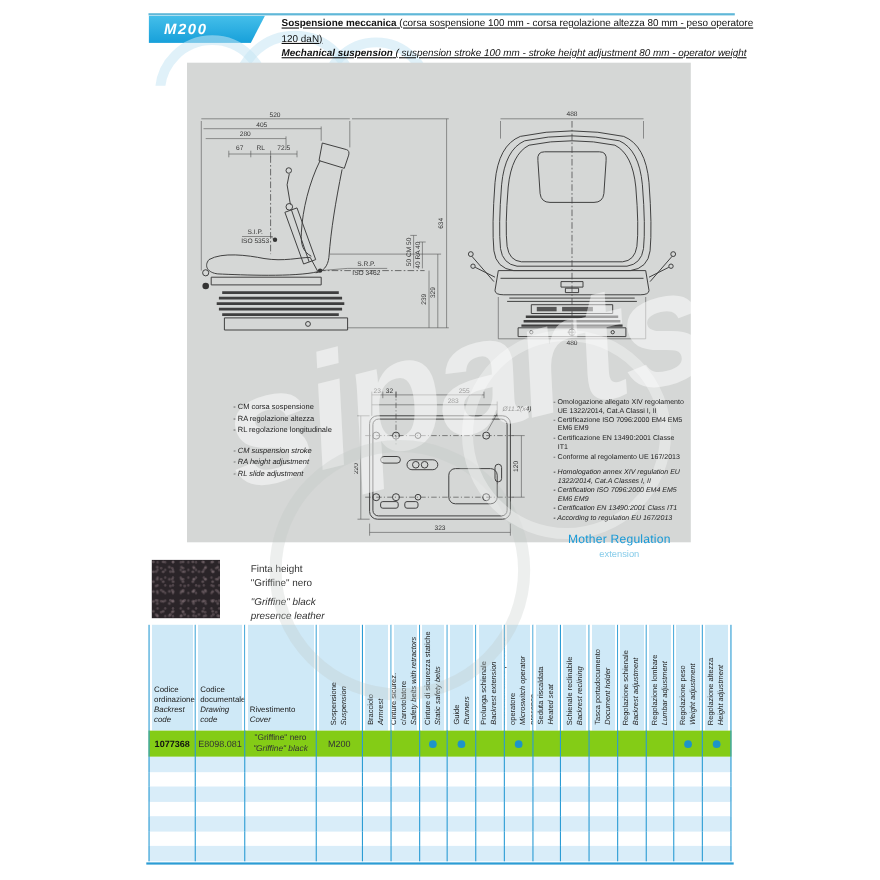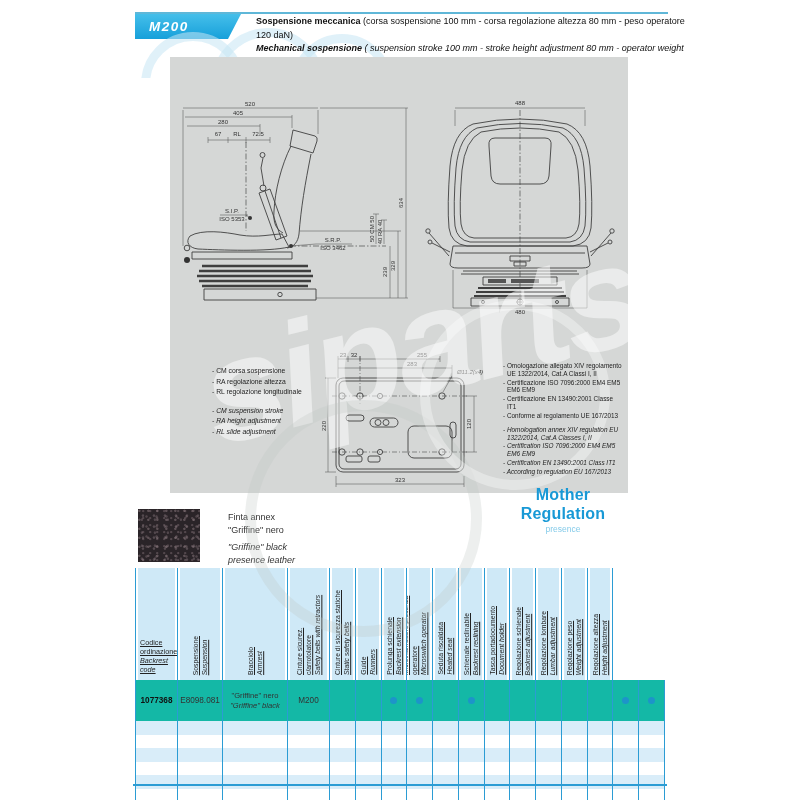--- a/index.html
+++ b/index.html
@@ -13,32 +13,32 @@
 .abs{position:absolute;}
 
 .top-rule{left:135px;top:12px;width:533px;height:2px;background:var(--rule);}
 .badge{left:135px;top:14px;width:106px;height:25px;
   background:linear-gradient(#45bfea,#17a0da);
   clip-path:polygon(0 0,100% 0,calc(100% - 13px) 100%,0 100%);
   color:#fff;font-weight:bold;font-style:italic;font-size:13.5px;
   letter-spacing:1.5px;line-height:25px;padding-left:14px;box-sizing:border-box;}
 .arcs{left:133px;top:26px;width:270px;height:52px;overflow:hidden;pointer-events:none;}
 .arc{position:absolute;border-radius:50%;border:9px solid rgba(199,229,244,0.55);}
-.title-block{left:256px;top:15px;width:430px;font-size:9px;line-height:1.5;color:#111;}
+.title-block{left:256px;top:15px;width:430px;font-size:9px;line-height:1.5;color:#111;text-decoration:underline;}
 .title-en{font-style:italic;}
 .b{font-weight:bold;}
 
 .graybox{left:170px;top:57px;width:458px;height:436px;background:var(--graybg);}
 svg text{font-family:"Liberation Sans",sans-serif;font-size:6px;fill:#333;}
 .legend{left:212px;top:366px;width:160px;font-size:6.8px;line-height:1.55;color:#222;z-index:3;}
 .legend .en{font-style:italic;margin-top:8px;}
 .regs{left:503px;top:362px;width:120px;font-size:6.4px;line-height:1.22;color:#222;z-index:3;}
 .regs [data-list] div{text-indent:-4px;padding-left:4px;margin-bottom:1px;}
 .regs .en{font-style:italic;margin-top:6px;}
-.mother{margin-top:9px;text-align:center;font-weight:bold;font-size:16px;
+.mother{margin-top:9px;text-align:center;font-weight:normal;font-size:11px;
   color:var(--mother);letter-spacing:.2px;}
 .approved{text-align:center;font-size:8.5px;color:var(--approved);}
 
 .wm-text{left:198px;top:268px;width:470px;font-size:146px;font-weight:bold;font-style:italic;
   letter-spacing:-5px;color:rgba(255,255,255,0.5);transform:rotate(-14deg);
   pointer-events:none;z-index:2;line-height:1;}
 .ring{border-radius:50%;pointer-events:none;z-index:2;}
 .ring1{left:245px;top:400px;width:215px;height:215px;border:11px solid rgba(190,196,193,0.28);}
 .ring2{left:420px;top:300px;width:170px;height:170px;border:10px solid rgba(255,255,255,0.35);}
 
@@ -48,35 +48,35 @@
    radial-gradient(circle at 45% 60%,rgba(150,132,138,.4) 0 .8px,transparent 1.7px),
    radial-gradient(circle at 75% 30%,rgba(120,104,110,.5) 0 .8px,transparent 1.5px),
    radial-gradient(circle at 30% 82%,rgba(140,122,128,.4) 0 .9px,transparent 1.6px),
    radial-gradient(circle at 85% 75%,rgba(128,110,116,.45) 0 .8px,transparent 1.6px);
   background-size:9px 9px,11px 11px,7px 7px,13px 13px,10px 10px;}
 .swatch-labels{left:228px;top:511px;width:160px;font-size:9px;line-height:1.45;color:#333;}
 .swatch-labels .en{font-style:italic;margin-top:4px;}
 
 .table-wrap{left:135px;top:568px;width:530px;}
 .trow{display:grid;grid-template-columns:43px 45px 65px 42px repeat(13,1fr);width:530px;box-sizing:border-box;}
-.thead{height:112px;text-decoration:underline;}
+.thead{height:96px;}
 .hcell{border-right:1px solid var(--line);
   background:linear-gradient(90deg,#fff 0,#fff 2px,var(--hdrbg) 2px,
     var(--hdrbg) calc(100% - 2px),#fff calc(100% - 2px),#fff 100%);
   overflow:hidden;}
 .hcell.first{border-left:1px solid var(--line);}
 .wtxt{display:flex;flex-direction:column;justify-content:flex-end;height:100%;
   padding:0 2px 6px 4px;font-size:7.2px;line-height:1.25;box-sizing:border-box;}
 .wtxt .en{font-style:italic;}
 .rot{display:flex;align-items:flex-end;justify-content:center;padding-bottom:5px;box-sizing:border-box;}
 .vtext{writing-mode:vertical-rl;transform:rotate(180deg);max-height:86px;
   font-size:6.8px;line-height:1.35;}
 .vtext .it,.vtext .en{display:block;}
 .vtext .en{font-style:italic;}
-.tdata{height:41px;background:#14b8a6;}
+.tdata{height:24px;background:#84cc16;}
 .bcell{border-right:1px solid var(--line);}
 .bcell.first{border-left:1px solid var(--line);}
 .val{display:flex;align-items:center;justify-content:center;font-size:8.2px;color:#333;text-align:center;}
 .val.bold{font-weight:bold;color:#111;}
 .cover{flex-direction:column;font-size:7.6px;line-height:1.3;}
 .cover .en{font-style:italic;}
 .dcell{display:flex;align-items:center;justify-content:center;}
 .dcell.on::after{content:"";width:7px;height:7px;border-radius:50%;background:var(--dot);}
 .stripe-row{height:13.5px;}
 .stripe-row:nth-child(odd){background:var(--stripe);}
@@ -92,21 +92,21 @@
   <div class="abs badge">
     <span>M200</span>
   </div>
   <div class="abs arcs">
     <div class="arc" style="left:8px;top:6px;width:86px;height:86px;"></div>
     <div class="arc" style="left:78px;top:2px;width:96px;height:96px;"></div>
     <div class="arc" style="left:158px;top:8px;width:84px;height:84px;"></div>
   </div>
   <div class="abs title-block">
     <div><span class="b">Sospensione meccanica</span><span> (corsa sospensione 100 mm - corsa regolazione altezza 80 mm - peso operatore 120 daN)</span></div>
-    <div class="title-en"><span class="b">Mechanical sospensione</span><span> ( suspension stroke 100 mm - stroke height adjustment 80 mm - operator weight 120 daN)</span></div>
+    <div class="title-en"><span class="b">Mechanical suspension</span><span> ( suspension stroke 100 mm - stroke height adjustment 80 mm - operator weight 120 daN)</span></div>
   </div>
 
   <div class="abs graybox"></div>
 
   <svg class="abs" style="left:180px;top:96px;z-index:1" width="235" height="205" viewBox="0 0 235 205">
     <g stroke="#555" stroke-width="0.55" fill="none">
       <path d="M3,14 V150 M138,14 V38 M3,12 H138 M5,21 H112 M112,19 V32 M7,30 H80 M80,28 V40"></path>
       <path d="M28,44 H90 M28,41 V47 M48,41 V47 M66,41 V47 M90,41 V47"></path>
       <path d="M140,12 H228 M136,202 H228 M120,135 H221 M226,12 V202 M218,135 V202 M210,150 V202"></path>
       <path d="M196,118 V148 M204,124 V148 M193,118 H199 M201,124 H207"></path>
@@ -255,43 +255,55 @@
         <div>- Certificazione EN 13490:2001 Classe IT1</div>
         <div>- Conforme al regolamento UE 167/2013</div>
       </div>
     <div class="en" data-list="drawing.regs_en">
         <div>- Homologation annex XIV regulation EU 1322/2014, Cat.A Classes I, II</div>
         <div>- Certification ISO 7096:2000 EM4 EM5 EM6 EM9</div>
         <div>- Certification EN 13490:2001 Class IT1</div>
         <div>- According to regulation EU 167/2013</div>
       </div>
     <div class="mother">Mother Regulation</div>
-    <div class="approved">presence</div>
+    <div class="approved">extension</div>
   </div>
 
   <div class="abs swatch"></div>
   <div class="abs swatch-labels">
     <div>
-      <div>Finta annex</div>
+      <div>Finta height</div>
         <div>"Griffine" nero</div>
     </div>
     <div class="en">
       <div>"Griffine" black</div>
         <div>presence leather</div>
     </div>
   </div>
 
   <div class="abs table-wrap">
     <div class="trow thead">
       <div class="hcell first">
           <div class="wtxt">
             <span class="it">Codice ordinazione</span>
             <span class="en">Backrest code</span>
           </div>
         </div>
+      <div class="hcell">
+          <div class="wtxt">
+            <span class="it">Codice documentale</span>
+            <span class="en">Drawing code</span>
+          </div>
+        </div>
+      <div class="hcell">
+          <div class="wtxt">
+            <span class="it">Rivestimento</span>
+            <span class="en">Cover</span>
+          </div>
+        </div>
       <div class="hcell rot">
           <div class="vtext">
             <span class="it">Sospensione</span>
             <span class="en">Suspension</span>
           </div>
         </div>
       <div class="hcell rot">
           <div class="vtext">
             <span class="it">Bracciolo</span>
             <span class="en">Armrest</span>

